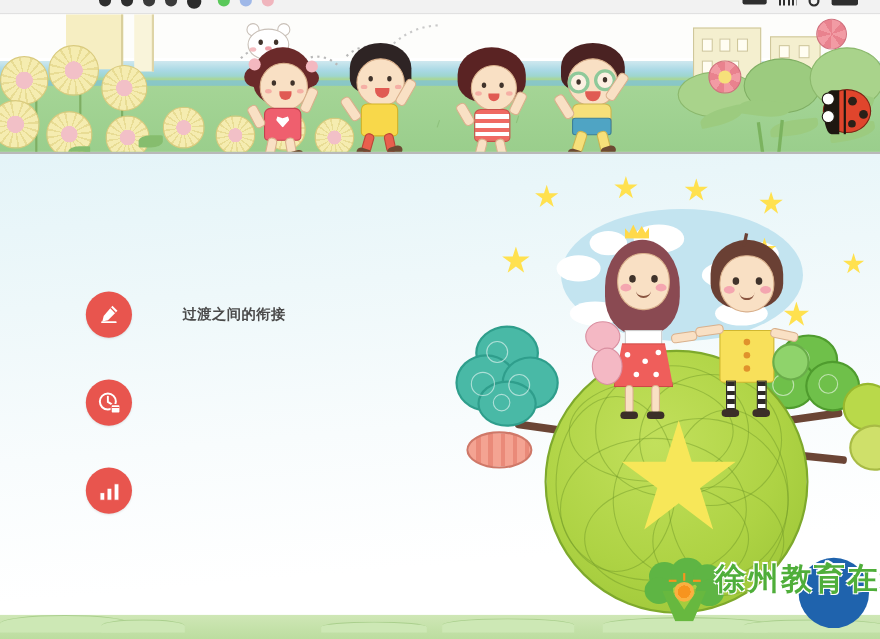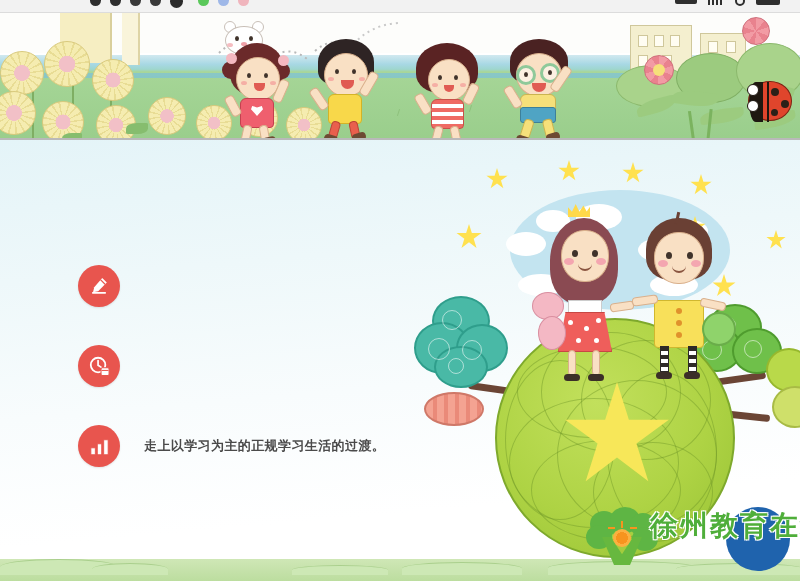--- a/index.html
+++ b/index.html
@@ -405,20 +405,21 @@
 
       <div class="bullet">
         <div class="b-icon">
           <svg width="22" height="22" viewBox="0 0 24 24" fill="none">
             <path d="M15.5 3.2l5 5-9.4 9.4-5.6 1.3 1.3-5.6z" fill="#ffffff"></path>
             <path d="M5.2 19.5h13.6" stroke="#ffffff" stroke-width="1.8" stroke-linecap="round"></path>
             <path d="M13.6 5.1l5 5" stroke="#e8554e" stroke-width="1.3"></path>
           </svg>
         </div>
         <div class="b-text">
+          <span class="l2">过渡之间的衔接</span>
         </div>
       </div>
 
       <div class="bullet">
         <div class="b-icon">
           <svg width="23" height="23" viewBox="0 0 24 24" fill="none">
             <circle cx="10.5" cy="10.5" r="7.6" stroke="#ffffff" stroke-width="1.9"></circle>
             <path d="M10.5 5.8v5l3.4 2.1" stroke="#ffffff" stroke-width="1.8" stroke-linecap="round"></path>
             <rect x="13.6" y="13.4" width="8.4" height="8" rx="1.2" fill="#ffffff" stroke="#e8554e" stroke-width="1.1"></rect>
             <path d="M14.2 16.1h7.2" stroke="#e8554e" stroke-width="1.1"></path>
@@ -426,23 +427,20 @@
         </div>
       </div>
 
       <div class="bullet">
         <div class="b-icon">
           <svg width="23" height="23" viewBox="0 0 24 24" fill="none">
             <rect x="3" y="13.4" width="4.6" height="7.2" fill="#ffffff" stroke="#e8554e" stroke-width="0.9"></rect>
             <rect x="9.7" y="9.2" width="4.6" height="11.4" fill="#ffffff" stroke="#e8554e" stroke-width="0.9"></rect>
             <rect x="16.4" y="5" width="4.6" height="15.6" fill="#ffffff" stroke="#e8554e" stroke-width="0.9"></rect>
           </svg>
-        </div>
-        <div class="b-text">
-          <span>走上以学习为主的正规学习生活的过渡。</span>
         </div>
       </div>
     </div>
 
     <div class="illus">
       <div class="sky-blob"></div>
       <div class="cloudpuff" style="left:106px;top:62px;width:40px;height:24px"></div>
       <div class="cloudpuff" style="left:136px;top:40px;width:34px;height:22px"></div>
       <div class="cloudpuff" style="left:176px;top:34px;width:46px;height:26px"></div>
       <div class="cloudpuff" style="left:238px;top:68px;width:44px;height:24px"></div>

